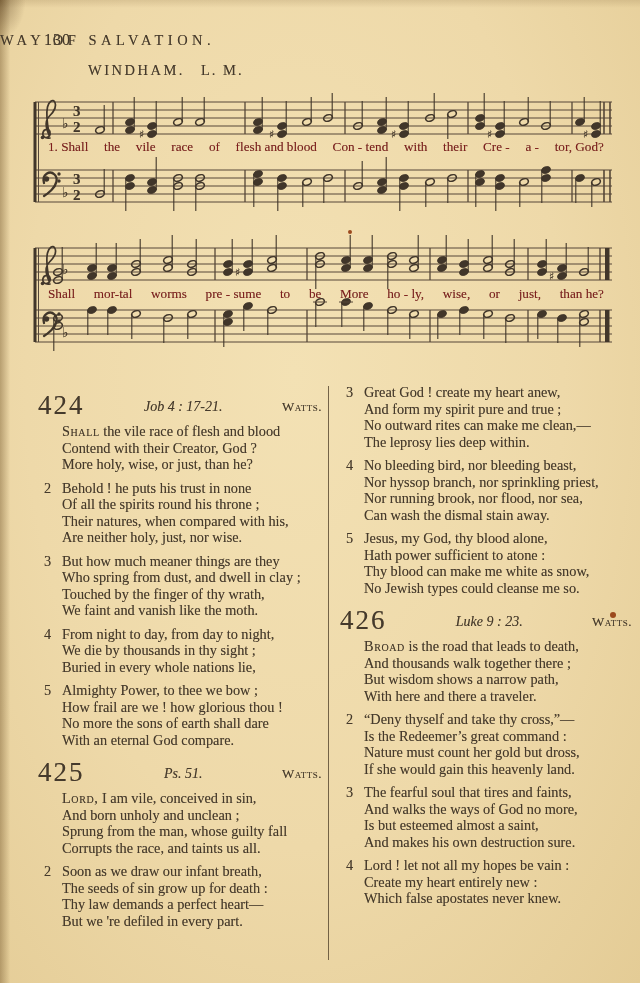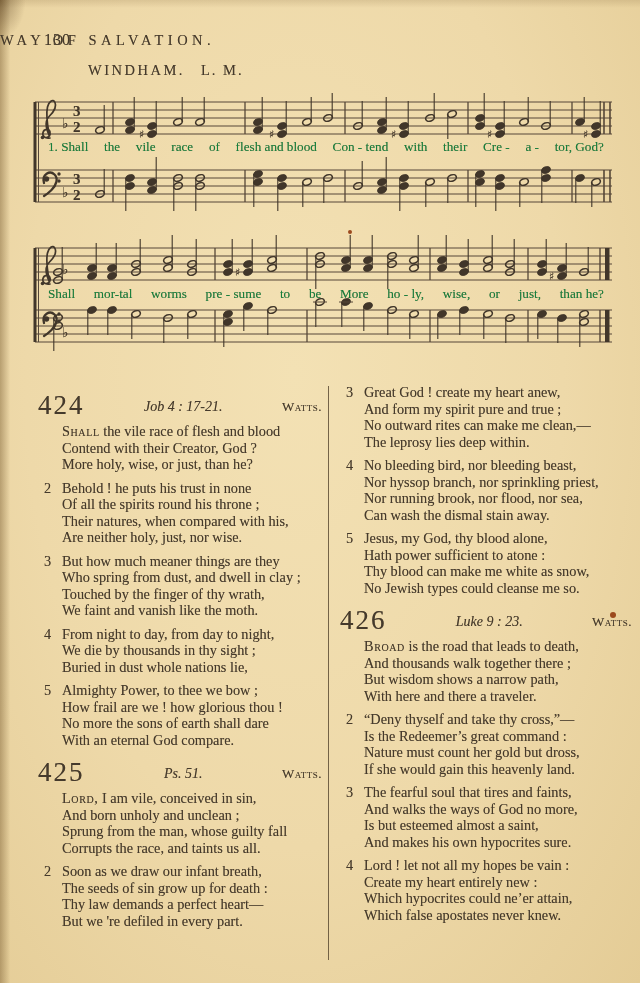--- a/index.html
+++ b/index.html
@@ -18,21 +18,21 @@
 
   .pagenum{position:absolute;left:44px;top:31px;font-size:16px;letter-spacing:1px;}
   .runhead{position:absolute;left:0;top:32px;width:640px;text-align:left;
     font-size:14.5px;letter-spacing:4.5px;}
   .tuneline{position:absolute;left:88px;top:62px;font-size:14.5px;letter-spacing:2.5px;}
   .tuneline .meter{margin-left:16px;letter-spacing:2px;}
 
   .music{position:absolute;left:0;top:88px;width:640px;height:292px;}
   .music svg{position:absolute;left:0;top:0;}
   .lyrics{position:absolute;left:48px;width:556px;display:flex;justify-content:space-between;
-    font-size:13.2px;color:#15803d;white-space:nowrap;}
+    font-size:13.2px;color:#7f1d1d;white-space:nowrap;}
   .lyrics.row0{top:51px;}
   .lyrics.row1{top:198px;}
 
   .textarea{position:absolute;top:384px;left:0;width:640px;}
   .col{position:absolute;top:0;}
   .col.left{left:38px;width:284px;}
   .col.right{left:340px;width:292px;}
   .divider{position:absolute;left:328px;top:2px;width:1px;height:574px;background:rgba(74,58,36,.75);}
 
   .hymn-head{display:flex;align-items:flex-end;margin:8px 0 5px 0;}
@@ -409,21 +409,21 @@
         <span class="vnum" data-name="verse-number">3</span>
         <div class="vline" data-name="verse-line">But how much meaner things are they</div>
         <div class="vline" data-name="verse-line">Who spring from dust, and dwell in clay ;</div>
         <div class="vline" data-name="verse-line">Touched by the finger of thy wrath,</div>
         <div class="vline" data-name="verse-line">We faint and vanish like the moth.</div>
       </div>
       <div class="verse" data-name="verse">
         <span class="vnum" data-name="verse-number">4</span>
         <div class="vline" data-name="verse-line">From night to day, from day to night,</div>
         <div class="vline" data-name="verse-line">We die by thousands in thy sight ;</div>
-        <div class="vline" data-name="verse-line">Buried in dust whole nations lie,</div>
+        <div class="vline" data-name="verse-line">Buried in every whole nations lie,</div>
       </div>
       <div class="verse" data-name="verse">
         <span class="vnum" data-name="verse-number">5</span>
         <div class="vline" data-name="verse-line">Almighty Power, to thee we bow ;</div>
         <div class="vline" data-name="verse-line">How frail are we ! how glorious thou !</div>
         <div class="vline" data-name="verse-line">No more the sons of earth shall dare</div>
         <div class="vline" data-name="verse-line">With an eternal God compare.</div>
       </div>
       <div class="hymn-head later" data-name="hymn-heading">
         <span class="hymn-no" data-name="hymn-number">425</span>
@@ -482,26 +482,25 @@
         <div class="vline" data-name="verse-line">“Deny thyself and take thy cross,”—</div>
         <div class="vline" data-name="verse-line">Is the Redeemer’s great command :</div>
         <div class="vline" data-name="verse-line">Nature must count her gold but dross,</div>
         <div class="vline" data-name="verse-line">If she would gain this heavenly land.</div>
       </div>
       <div class="verse" data-name="verse">
         <span class="vnum" data-name="verse-number">3</span>
         <div class="vline" data-name="verse-line">The fearful soul that tires and faints,</div>
         <div class="vline" data-name="verse-line">And walks the ways of God no more,</div>
         <div class="vline" data-name="verse-line">Is but esteemed almost a saint,</div>
-        <div class="vline" data-name="verse-line">And makes his own hypocrites sure.</div>
+        <div class="vline" data-name="verse-line">And makes his own destruction sure.</div>
       </div>
       <div class="verse" data-name="verse">
         <span class="vnum" data-name="verse-number">4</span>
         <div class="vline" data-name="verse-line">Lord ! let not all my hopes be vain :</div>
         <div class="vline" data-name="verse-line">Create my heart entirely new :</div>
-        <div class="vline" data-name="verse-line">Which hypocrites could ne’er attain,</div>
         <div class="vline" data-name="verse-line">Which false apostates never knew.</div>
       </div>
     </div>
 </div>
 
 <div class="stain" data-name="stain-dot" style="left: 347.6px; top: 229.6px; width: 4.8px; height: 4.8px; background: rgb(156, 74, 30);"></div>
 <div class="stain" data-name="stain-dot" style="left: 610px; top: 612px; width: 6px; height: 6px; background: rgb(156, 74, 30);"></div>
 
 </body></html>

